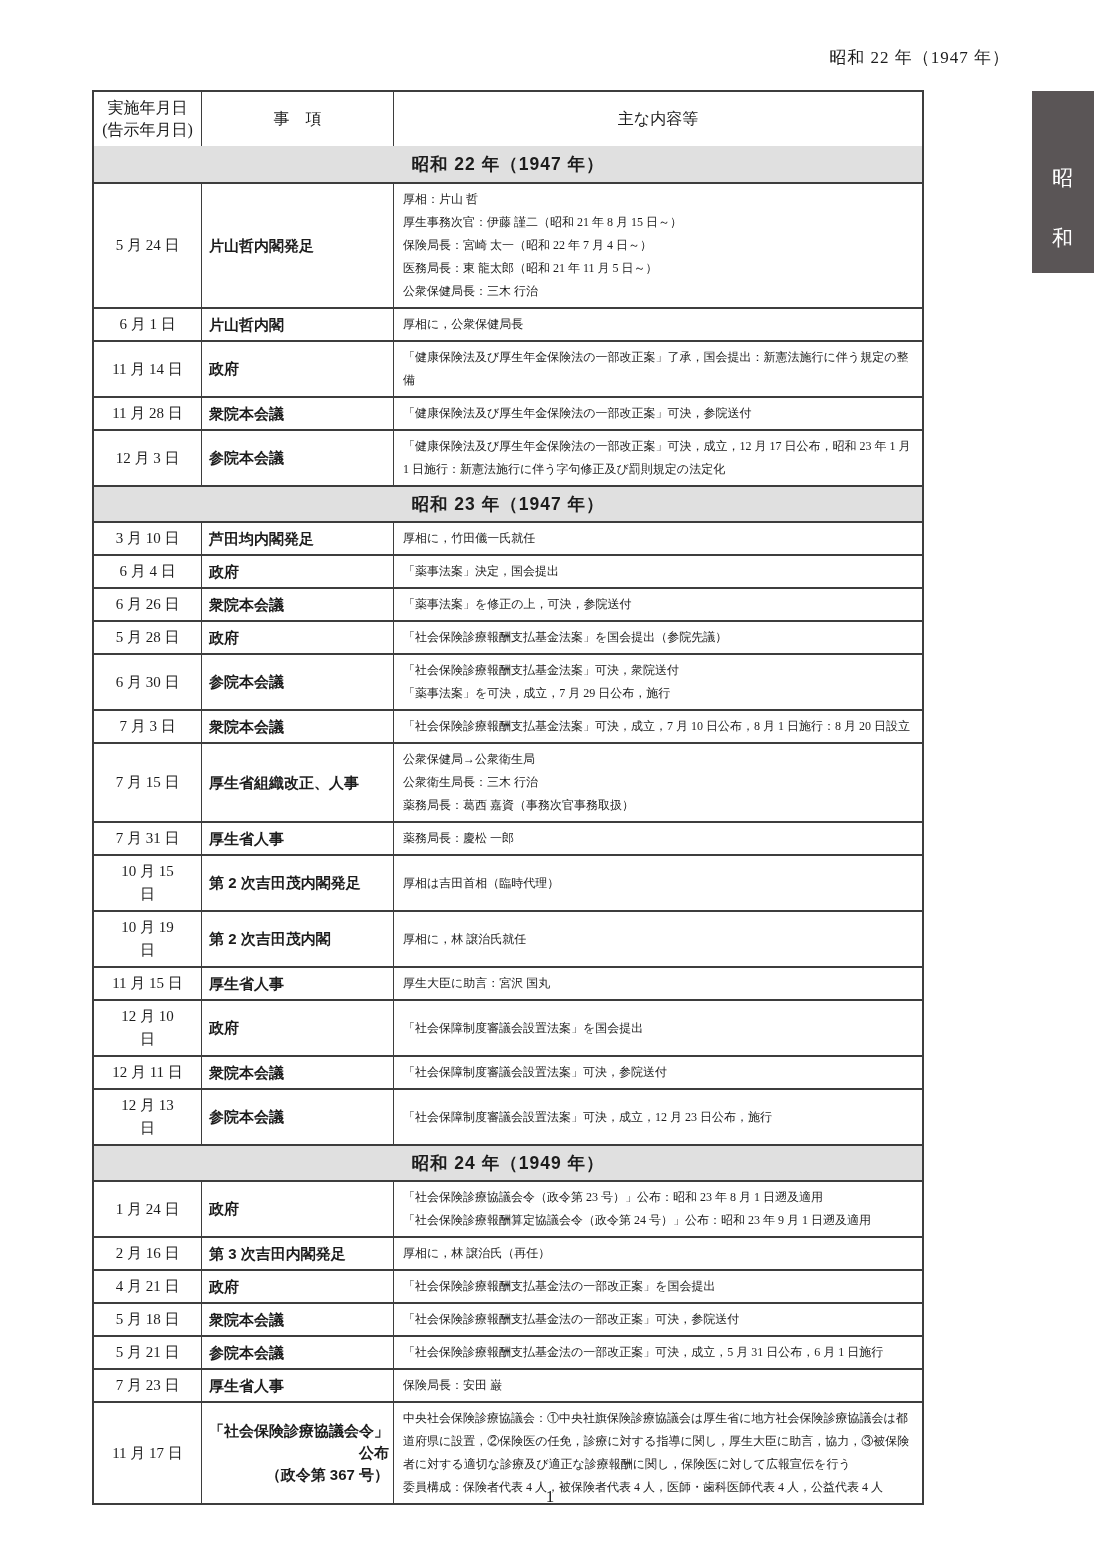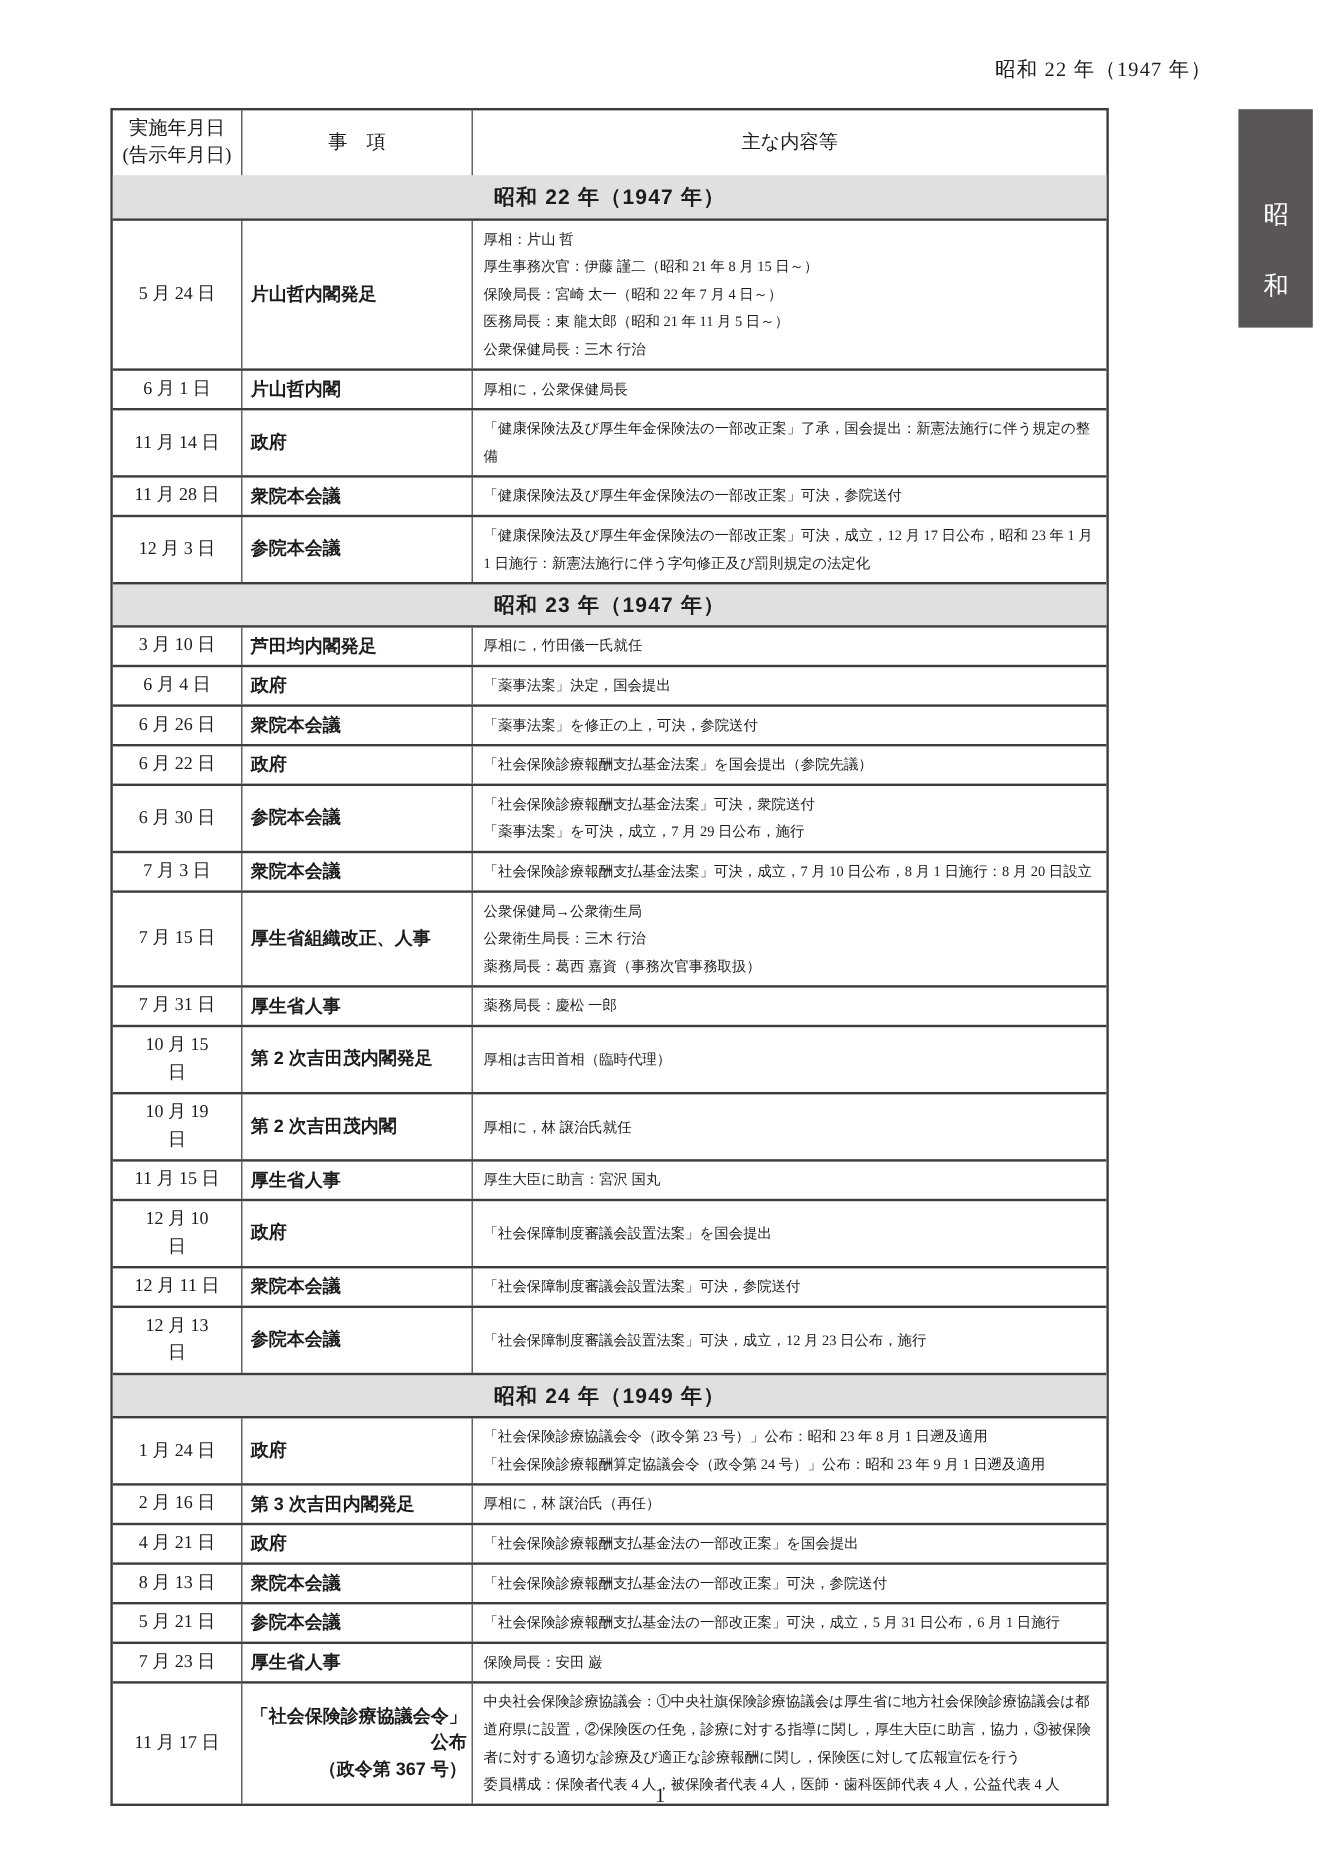--- a/index.html
+++ b/index.html
@@ -163,21 +163,21 @@
           <div class="c1 cell date-cell">6 月 4 日</div>
           <div class="c2 cell item-cell">政府</div>
           <div class="c3 cell content-cell">「薬事法案」決定，国会提出</div>
         </div>
         <div class="row data-row">
           <div class="c1 cell date-cell">6 月 26 日</div>
           <div class="c2 cell item-cell">衆院本会議</div>
           <div class="c3 cell content-cell">「薬事法案」を修正の上，可決，参院送付</div>
         </div>
         <div class="row data-row">
-          <div class="c1 cell date-cell">6 月 22 日</div>
+          <div class="c1 cell date-cell">5 月 28 日</div>
           <div class="c2 cell item-cell">政府</div>
           <div class="c3 cell content-cell">「社会保険診療報酬支払基金法案」を国会提出（参院先議）</div>
         </div>
         <div class="row data-row">
           <div class="c1 cell date-cell">6 月 30 日</div>
           <div class="c2 cell item-cell">参院本会議</div>
           <div class="c3 cell content-cell">「社会保険診療報酬支払基金法案」可決，衆院送付
 「薬事法案」を可決，成立，7 月 29 日公布，施行</div>
         </div>
         <div class="row data-row">
@@ -238,21 +238,21 @@
           <div class="c1 cell date-cell">2 月 16 日</div>
           <div class="c2 cell item-cell">第 3 次吉田内閣発足</div>
           <div class="c3 cell content-cell">厚相に，林 譲治氏（再任）</div>
         </div>
         <div class="row data-row">
           <div class="c1 cell date-cell">4 月 21 日</div>
           <div class="c2 cell item-cell">政府</div>
           <div class="c3 cell content-cell">「社会保険診療報酬支払基金法の一部改正案」を国会提出</div>
         </div>
         <div class="row data-row">
-          <div class="c1 cell date-cell">8 月 13 日</div>
+          <div class="c1 cell date-cell">5 月 18 日</div>
           <div class="c2 cell item-cell">衆院本会議</div>
           <div class="c3 cell content-cell">「社会保険診療報酬支払基金法の一部改正案」可決，参院送付</div>
         </div>
         <div class="row data-row">
           <div class="c1 cell date-cell">5 月 21 日</div>
           <div class="c2 cell item-cell">参院本会議</div>
           <div class="c3 cell content-cell">「社会保険診療報酬支払基金法の一部改正案」可決，成立，5 月 31 日公布，6 月 1 日施行</div>
         </div>
         <div class="row data-row">
           <div class="c1 cell date-cell">7 月 23 日</div>

